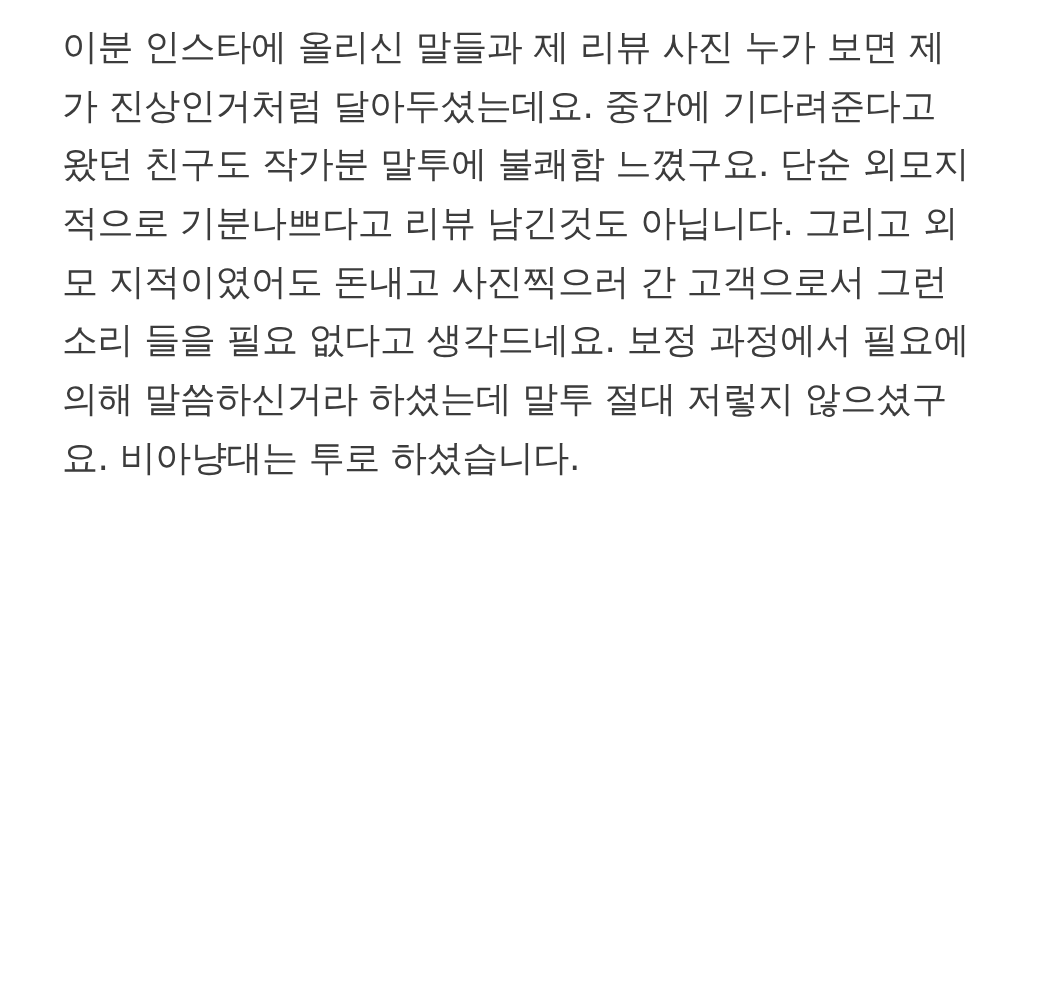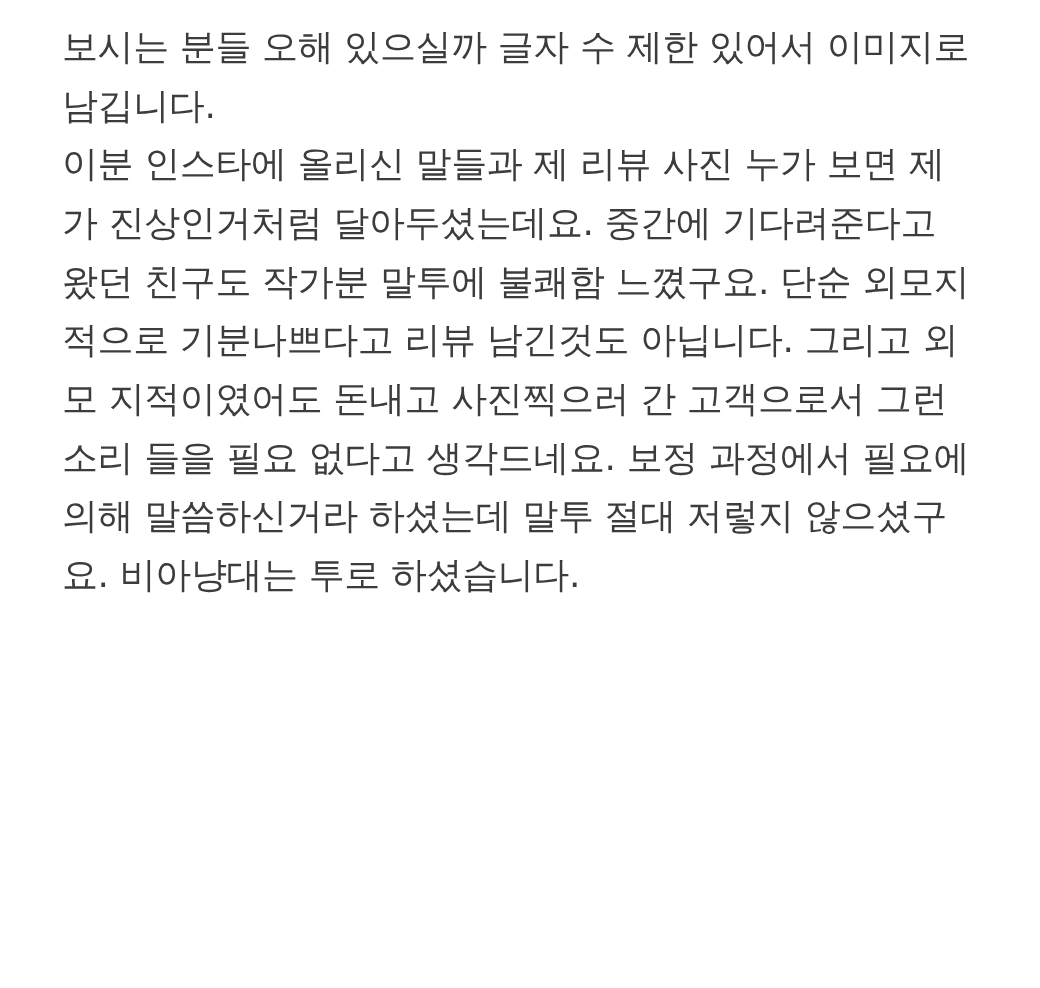--- a/index.html
+++ b/index.html
@@ -44,16 +44,15 @@
   }
   .para + .para {
     margin-top: 0px;
   }
 </style>
 </head>
 <body>
 
 <div class="page">
   <div class="text-block">
-    <p class="para">보시는 분들 오해 있으실까 글자 수 제한 있어서 이미지로 남깁니다.</p>
     <p class="para">이분 인스타에 올리신 말들과 제 리뷰 사진 누가 보면 제가 진상인거처럼 달아두셨는데요. 중간에 기다려준다고 왔던 친구도 작가분 말투에 불쾌함 느꼈구요. 단순 외모지적으로 기분나쁘다고 리뷰 남긴것도 아닙니다. 그리고 외모 지적이였어도 돈내고 사진찍으러 간 고객으로서 그런 소리 들을 필요 없다고 생각드네요. 보정 과정에서 필요에 의해 말씀하신거라 하셨는데 말투 절대 저렇지 않으셨구요. 비아냥대는 투로 하셨습니다.</p>
   </div>
 </div>
 
 </body></html>

